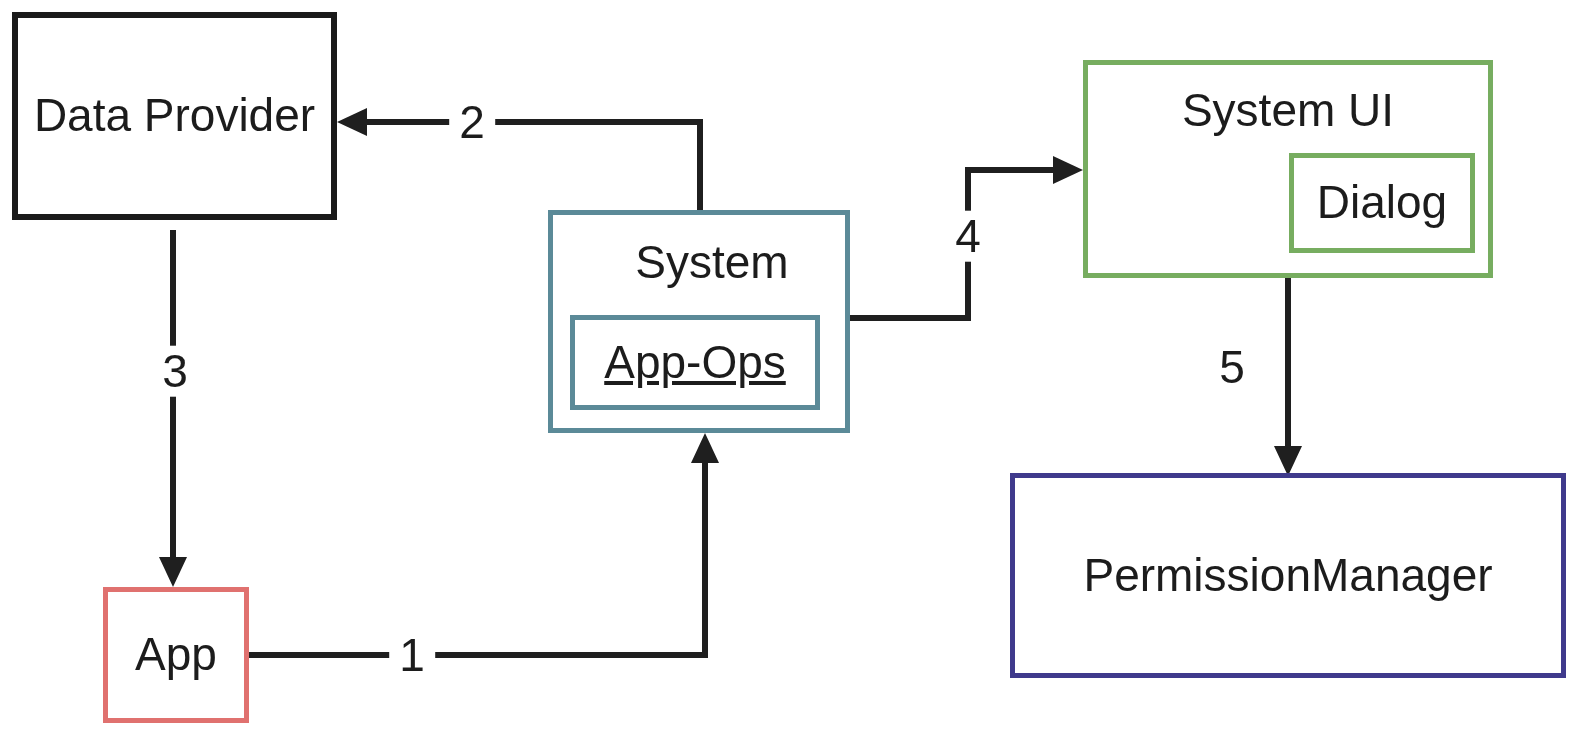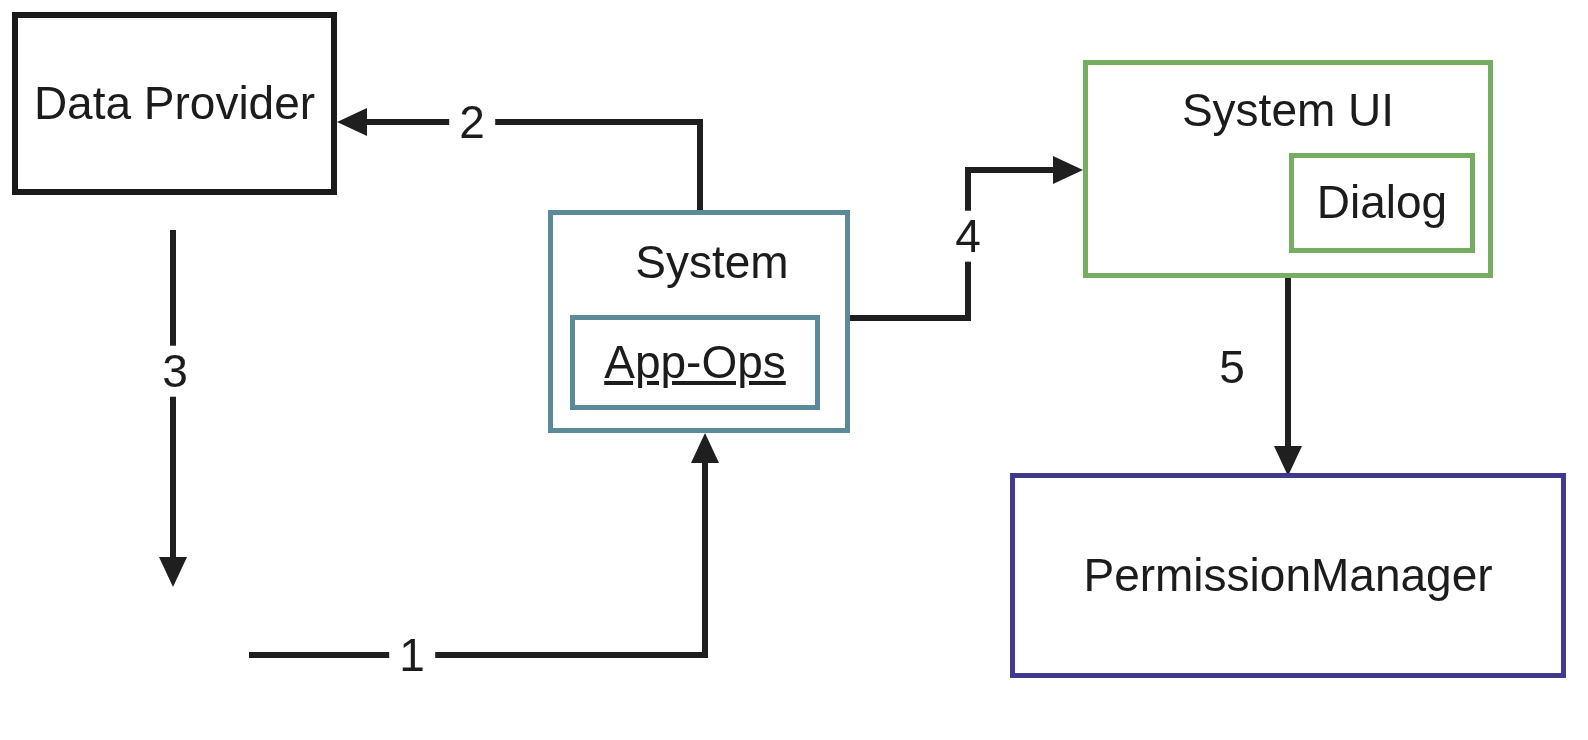--- a/index.html
+++ b/index.html
@@ -26,21 +26,21 @@
     justify-content: center;
   }
   .top-label {
     position: absolute;
     left: 0; right: 0;
     text-align: center;
   }
 
   
   .n-data-provider {
-    left: 12px; top: 12px; width: 325px; height: 183px;
+    left: 12px; top: 12px; width: 325px; height: 208px;
     border: 6px solid var(--data-provider-border, #1a1a1a);
   }
   .n-system {
     left: 548px; top: 210px; width: 302px; height: 223px;
     border: 5px solid var(--system-border, #5b8a98);
   }
   .n-app-ops {
     left: 17px; top: 100px; width: 250px; height: 95px;
     border: 5px solid var(--system-border, #5b8a98);
     text-decoration: underline;
@@ -153,14 +153,17 @@
 
   <div class="box n-system-ui">
     <div class="top-label lbl-system-ui">
       <span class="box-label">System UI</span>
     </div>
     <div class="box n-dialog center-label">
       <span class="box-label">Dialog</span>
     </div>
   </div>
 
+  <div class="box n-app center-label">
+    <span class="box-label">App</span>
+  </div>
 
 </div>
 
 </body></html>

